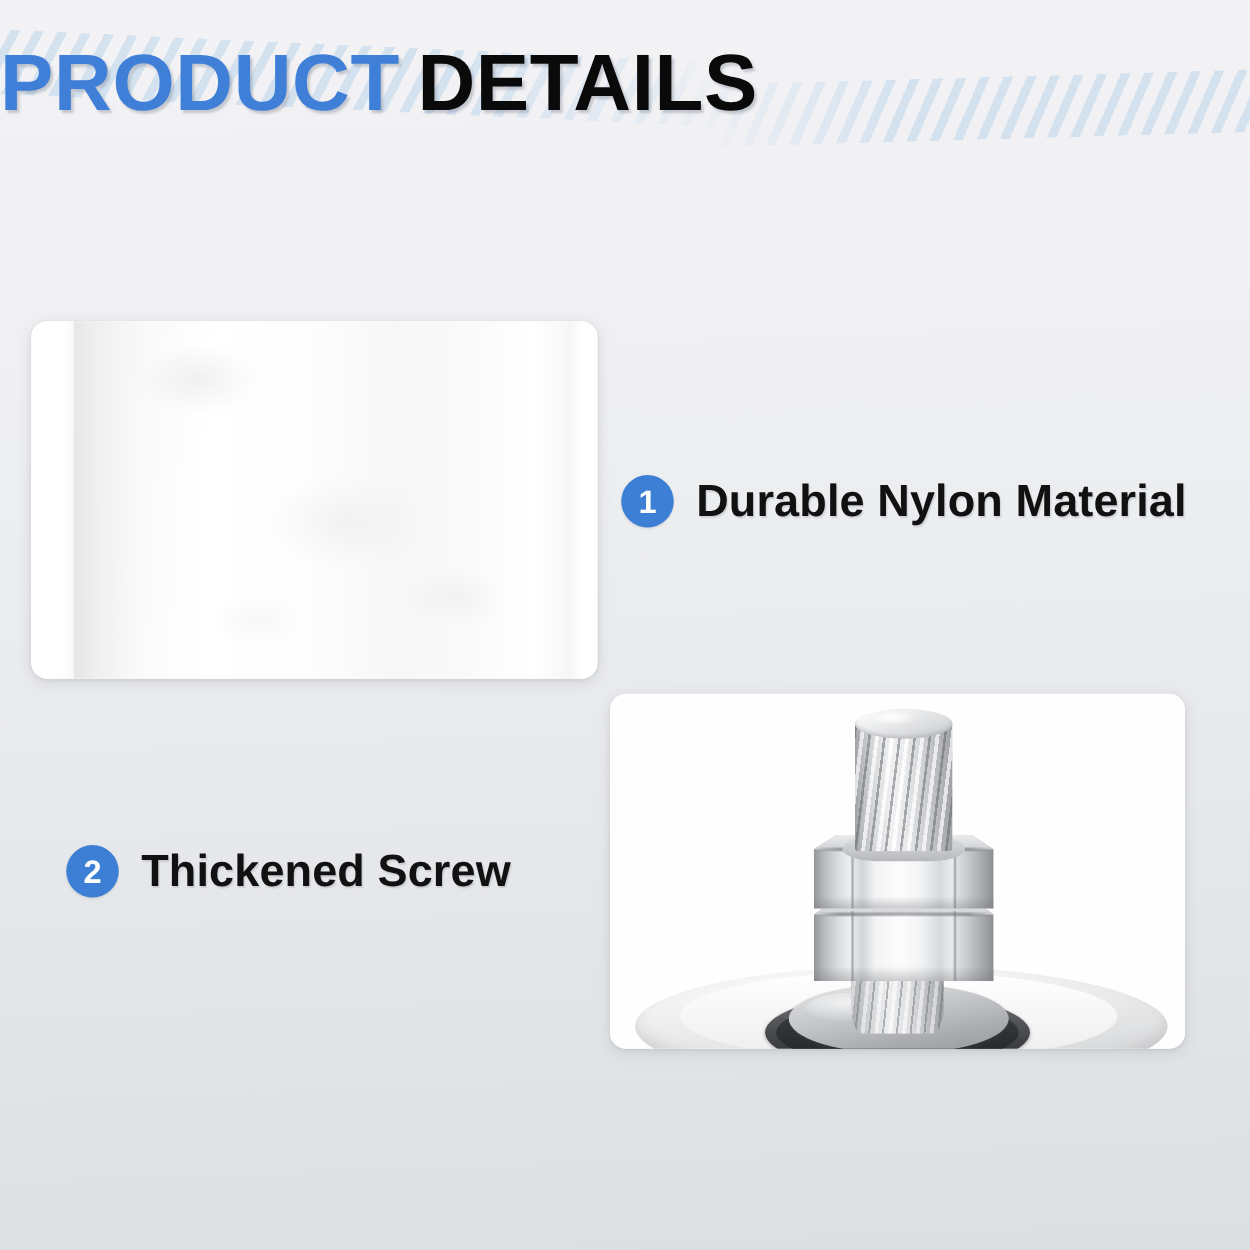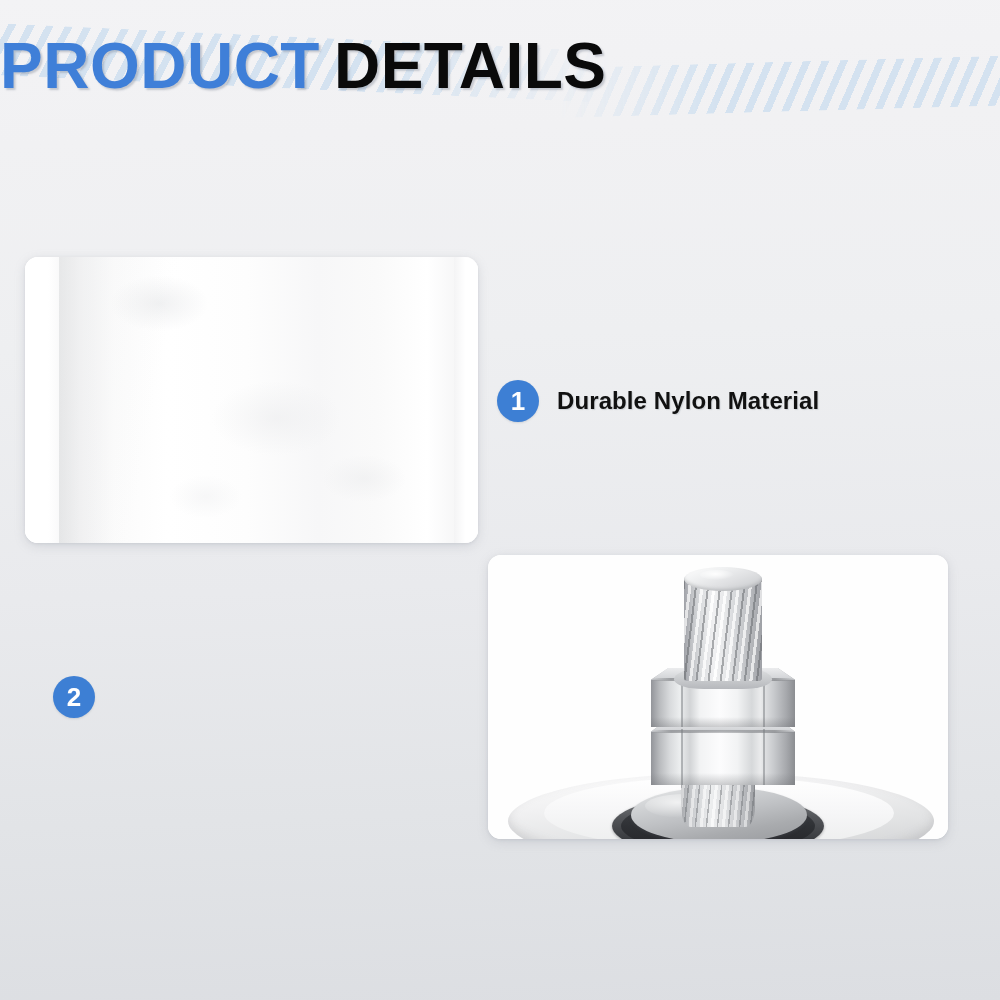--- a/index.html
+++ b/index.html
@@ -371,21 +371,21 @@
     font-size: 26px;
     font-weight: bold;
     display: flex;
     align-items: center;
     justify-content: center;
     flex: 0 0 auto;
     box-shadow: 0 1px 2px rgba(120,130,145,0.25);
   }
   .callout-label {
     margin-left: 18px;
-    font-size: 24px;
+    font-size: 36px;
     font-weight: bold;
     color: #111111;
     letter-spacing: 0.1px;
     text-shadow: 1px 1px 1px rgba(140,148,160,0.3);
   }
 </style>
 </head>
 <body>
 
 <div id="page">
@@ -405,20 +405,21 @@
     </div>
   </div>
 
   <div class="callout" id="callout-1">
     <div class="badge">1</div>
     <div class="callout-label">Durable Nylon Material</div>
   </div>
 
   <div class="callout" id="callout-2">
     <div class="badge">2</div>
+    <div class="callout-label">Thickened Screw</div>
   </div>
 
   <div class="photo-card" id="card-screw">
     <div class="screw-scene">
 
       <div class="wheel-base"></div>
       <div class="wheel-base-top"></div>
 
       <div class="bearing-ring"></div>
       <div class="bearing-ring-inner"></div>

